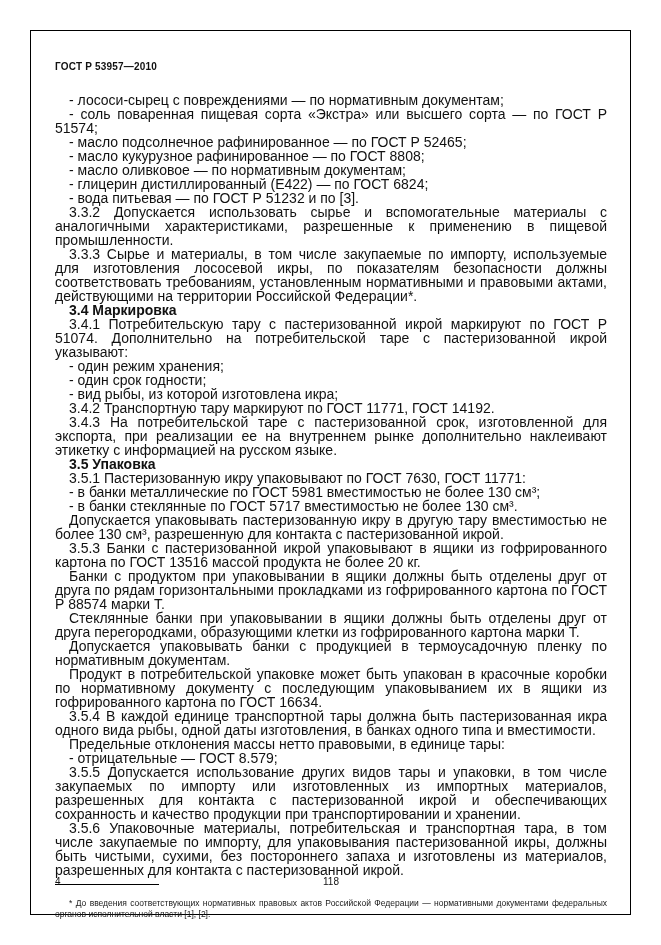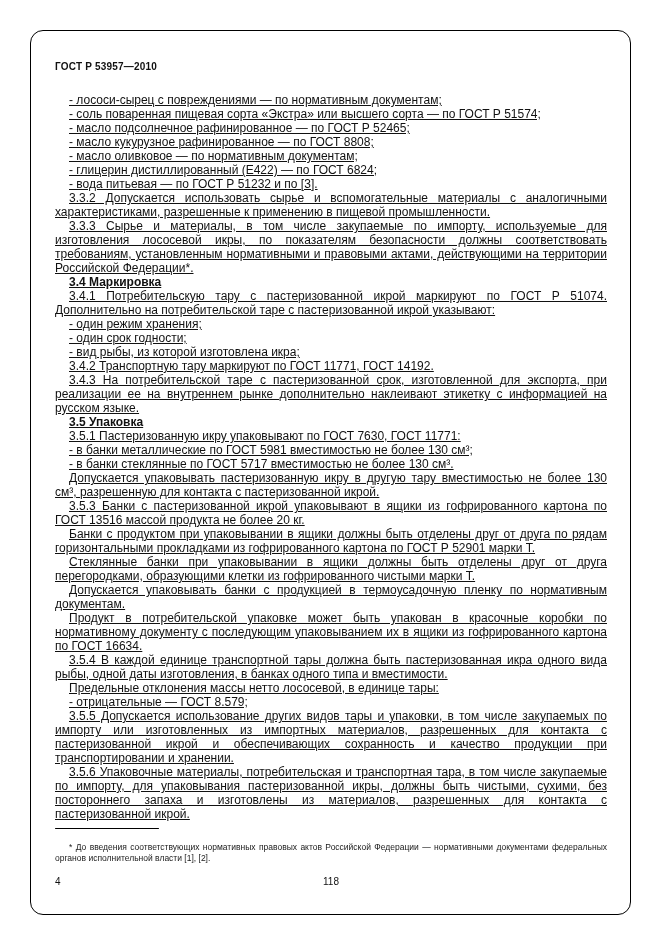--- a/index.html
+++ b/index.html
@@ -1,15 +1,15 @@
 <!DOCTYPE html>
 <html><head>
 <meta charset="utf-8">
 <style>
-  * { margin: 0; padding: 0; box-sizing: border-box; border-radius: 13px; }
+  * { margin: 0; padding: 0; box-sizing: border-box; }
   html, body { background: #ffffff; }
   body {
     width: 661px;
     height: 945px;
     position: relative;
     font-family: "Liberation Sans", sans-serif;
     color: #111111;
   }
   .frame {
     position: absolute;
@@ -21,25 +21,24 @@
     padding: 30px 23px 0 24px;
   }
   .doc-header {
     font-size: 10px;
     font-weight: bold;
     margin-bottom: 21px;
     letter-spacing: 0.2px;
   }
   .doc-body { }
   .block {
-    font-size: 12px;
+    font-size: 14px;
     line-height: 14px;
     text-align: justify;
     text-indent: 14px;
-    text-decoration: underline;
   }
   .block.h { font-weight: bold; }
   .footnote-sep {
     width: 104px;
     height: 0;
     border-top: 1px solid #000000;
     margin-top: 7px;
   }
   .footnote-text {
     font-size: 8.5px;
@@ -89,26 +88,26 @@
       <div class="block li">- один срок годности;</div>
       <div class="block li">- вид рыбы, из которой изготовлена икра;</div>
       <div class="block p">3.4.2 Транспортную тару маркируют по ГОСТ 11771, ГОСТ 14192.</div>
       <div class="block p">3.4.3 На потребительской таре с пастеризованной срок, изготовленной для экспорта, при реализации ее на внутреннем рынке дополнительно наклеивают этикетку с информацией на русском языке.</div>
       <div class="block h">3.5 Упаковка</div>
       <div class="block p">3.5.1 Пастеризованную икру упаковывают по ГОСТ 7630, ГОСТ 11771:</div>
       <div class="block li">- в банки металлические по ГОСТ 5981 вместимостью не более 130 см³;</div>
       <div class="block li">- в банки стеклянные по ГОСТ 5717 вместимостью не более 130 см³.</div>
       <div class="block p">Допускается упаковывать пастеризованную икру в другую тару вместимостью не более 130 см³, разрешенную для контакта с пастеризованной икрой.</div>
       <div class="block p">3.5.3 Банки с пастеризованной икрой упаковывают в ящики из гофрированного картона по ГОСТ 13516 массой продукта не более 20 кг.</div>
-      <div class="block p">Банки с продуктом при упаковывании в ящики должны быть отделены друг от друга по рядам горизонтальными прокладками из гофрированного картона по ГОСТ Р 52901 марки Т.</div>
-      <div class="block p">Стеклянные банки при упаковывании в ящики должны быть отделены друг от друга перегородками, образующими клетки из гофрированного чистыми марки Т.</div>
+      <div class="block p">Банки с продуктом при упаковывании в ящики должны быть отделены друг от друга по рядам горизонтальными прокладками из гофрированного картона по ГОСТ Р 88574 марки Т.</div>
+      <div class="block p">Стеклянные банки при упаковывании в ящики должны быть отделены друг от друга перегородками, образующими клетки из гофрированного картона марки Т.</div>
       <div class="block p">Допускается упаковывать банки с продукцией в термоусадочную пленку по нормативным документам.</div>
       <div class="block p">Продукт в потребительской упаковке может быть упакован в красочные коробки по нормативному документу с последующим упаковыванием их в ящики из гофрированного картона по ГОСТ 16634.</div>
       <div class="block p">3.5.4 В каждой единице транспортной тары должна быть пастеризованная икра одного вида рыбы, одной даты изготовления, в банках одного типа и вместимости.</div>
-      <div class="block p">Предельные отклонения массы нетто лососевой, в единице тары:</div>
+      <div class="block p">Предельные отклонения массы нетто правовыми, в единице тары:</div>
       <div class="block li">- отрицательные — ГОСТ 8.579;</div>
       <div class="block p">3.5.5 Допускается использование других видов тары и упаковки, в том числе закупаемых по импорту или изготовленных из импортных материалов, разрешенных для контакта с пастеризованной икрой и обеспечивающих сохранность и качество продукции при транспортировании и хранении.</div>
       <div class="block p">3.5.6 Упаковочные материалы, потребительская и транспортная тара, в том числе закупаемые по импорту, для упаковывания пастеризованной икры, должны быть чистыми, сухими, без постороннего запаха и изготовлены из материалов, разрешенных для контакта с пастеризованной икрой.</div>
     </div>
 
   <div class="footnote-sep"></div>
   <div class="footnote-text">* До введения соответствующих нормативных правовых актов Российской Федерации — нормативными документами федеральных органов исполнительной власти [1], [2].</div>
 
   <div class="footer">
     <span class="page-left">4</span>

